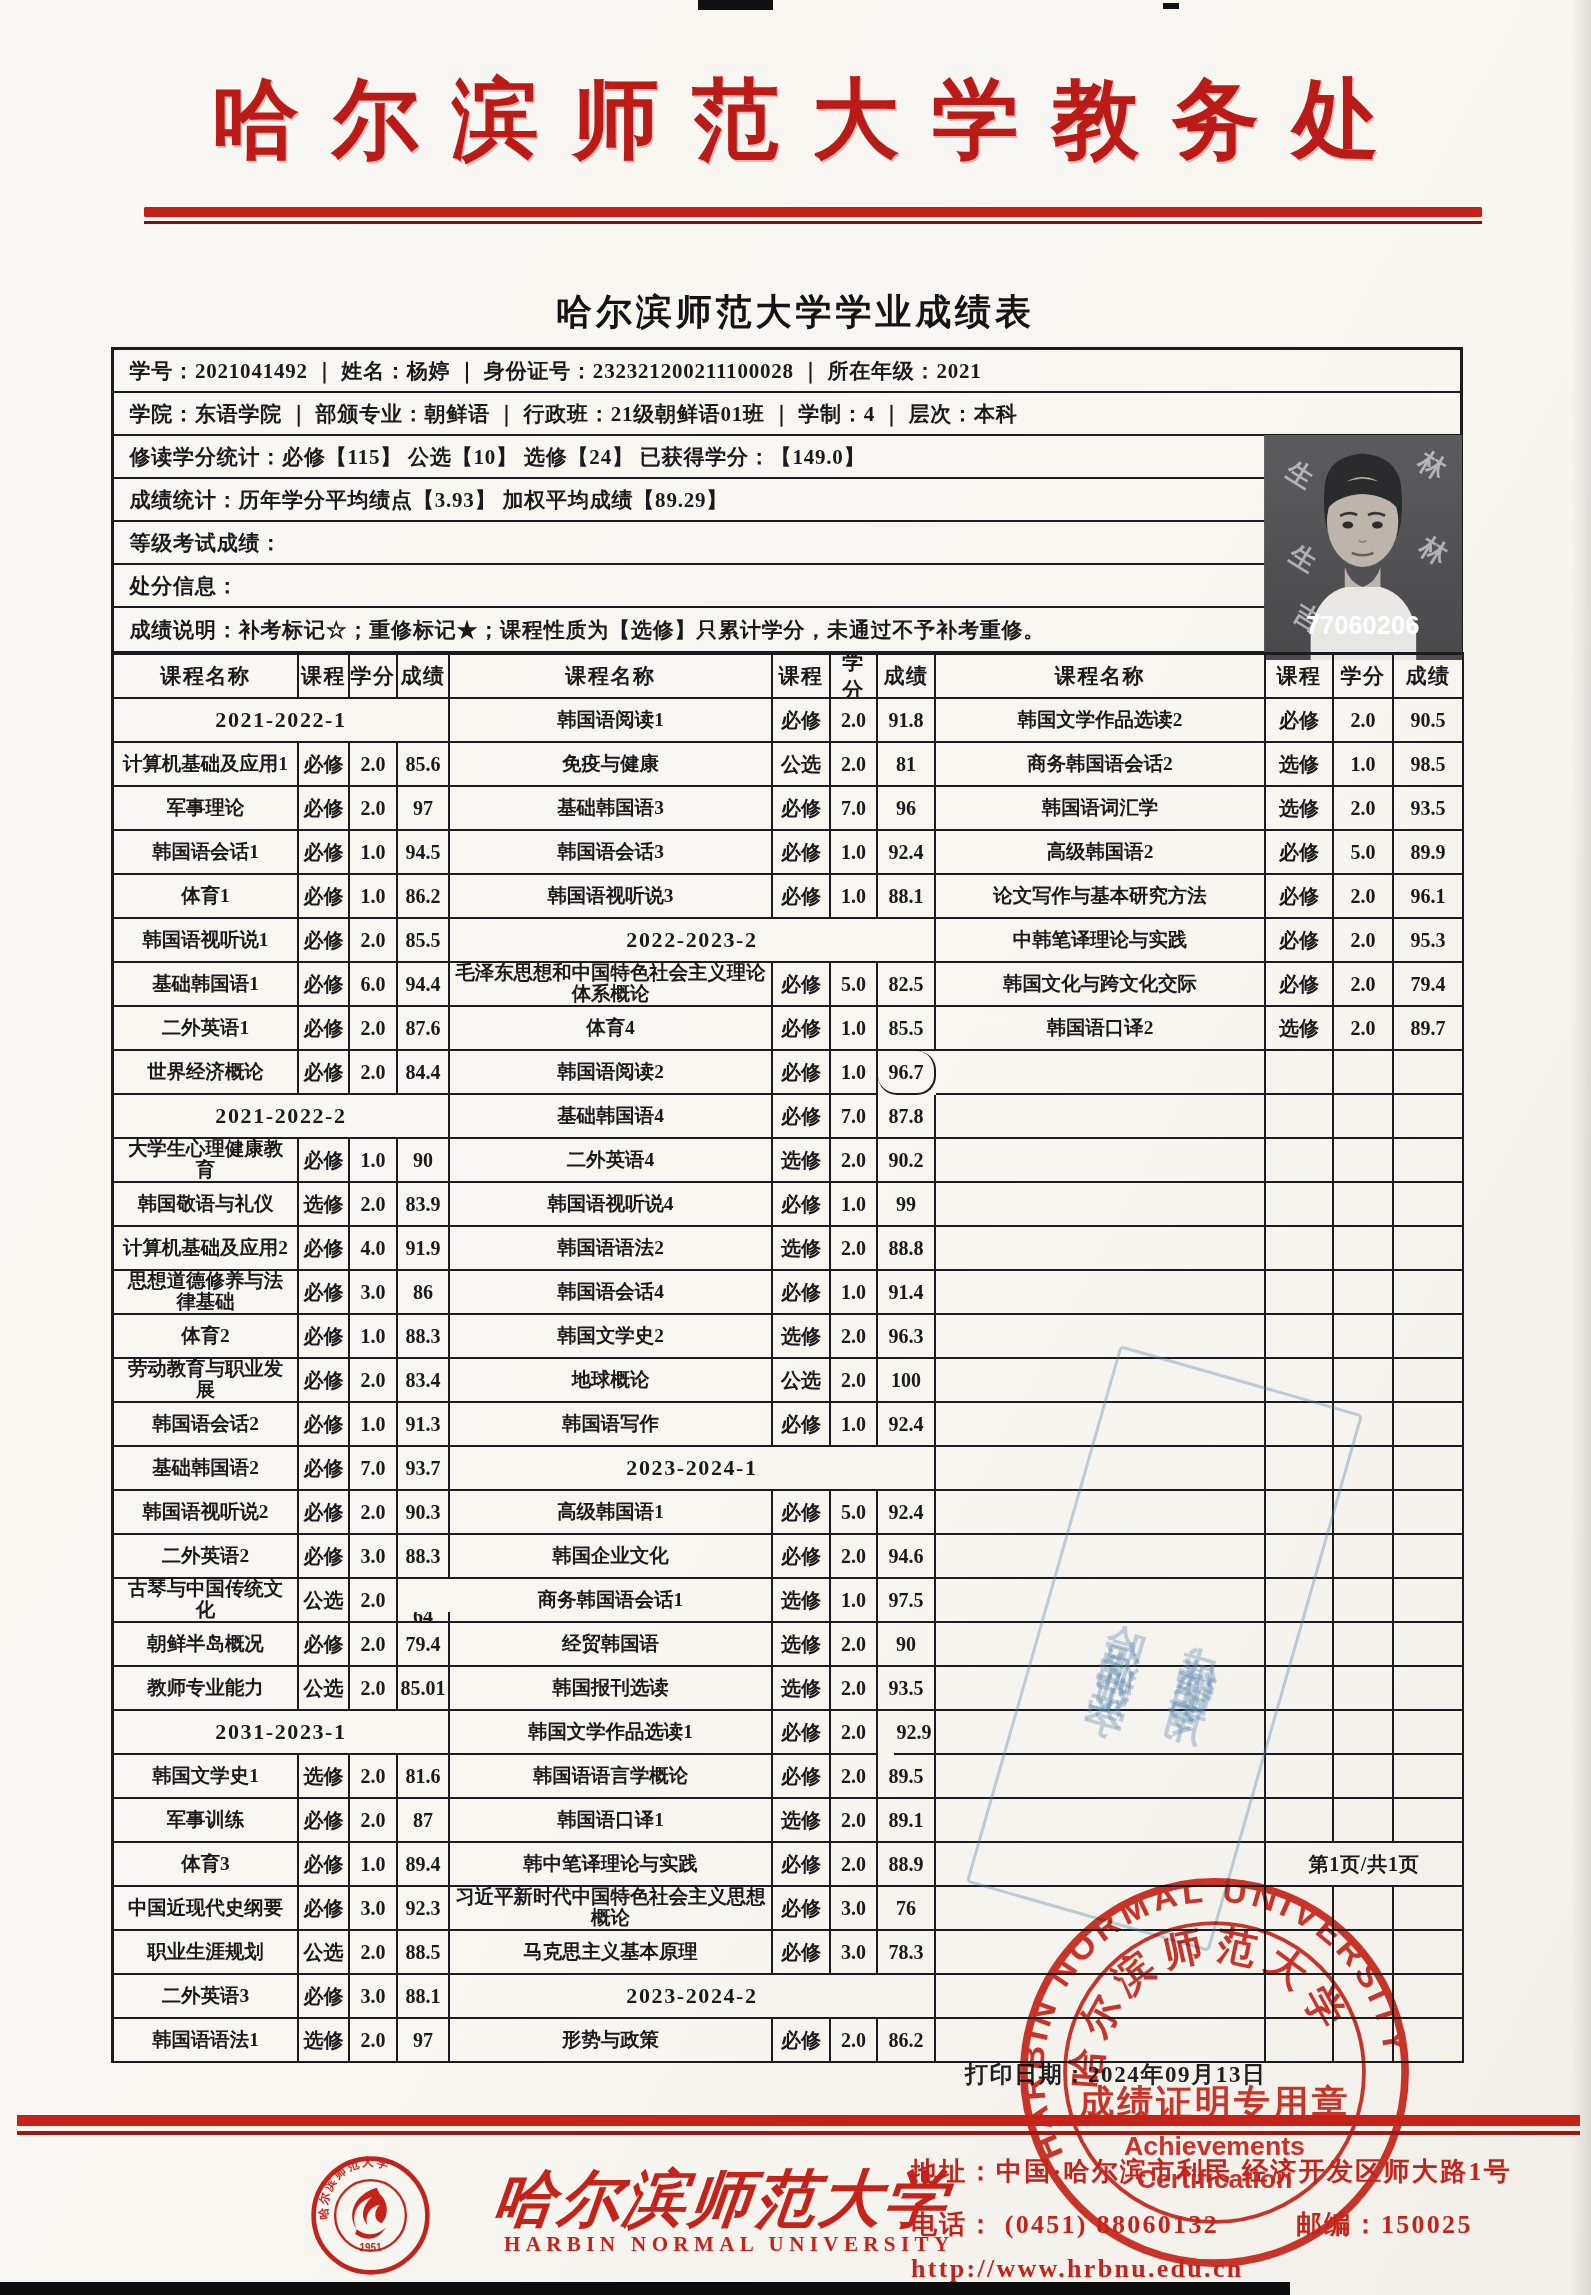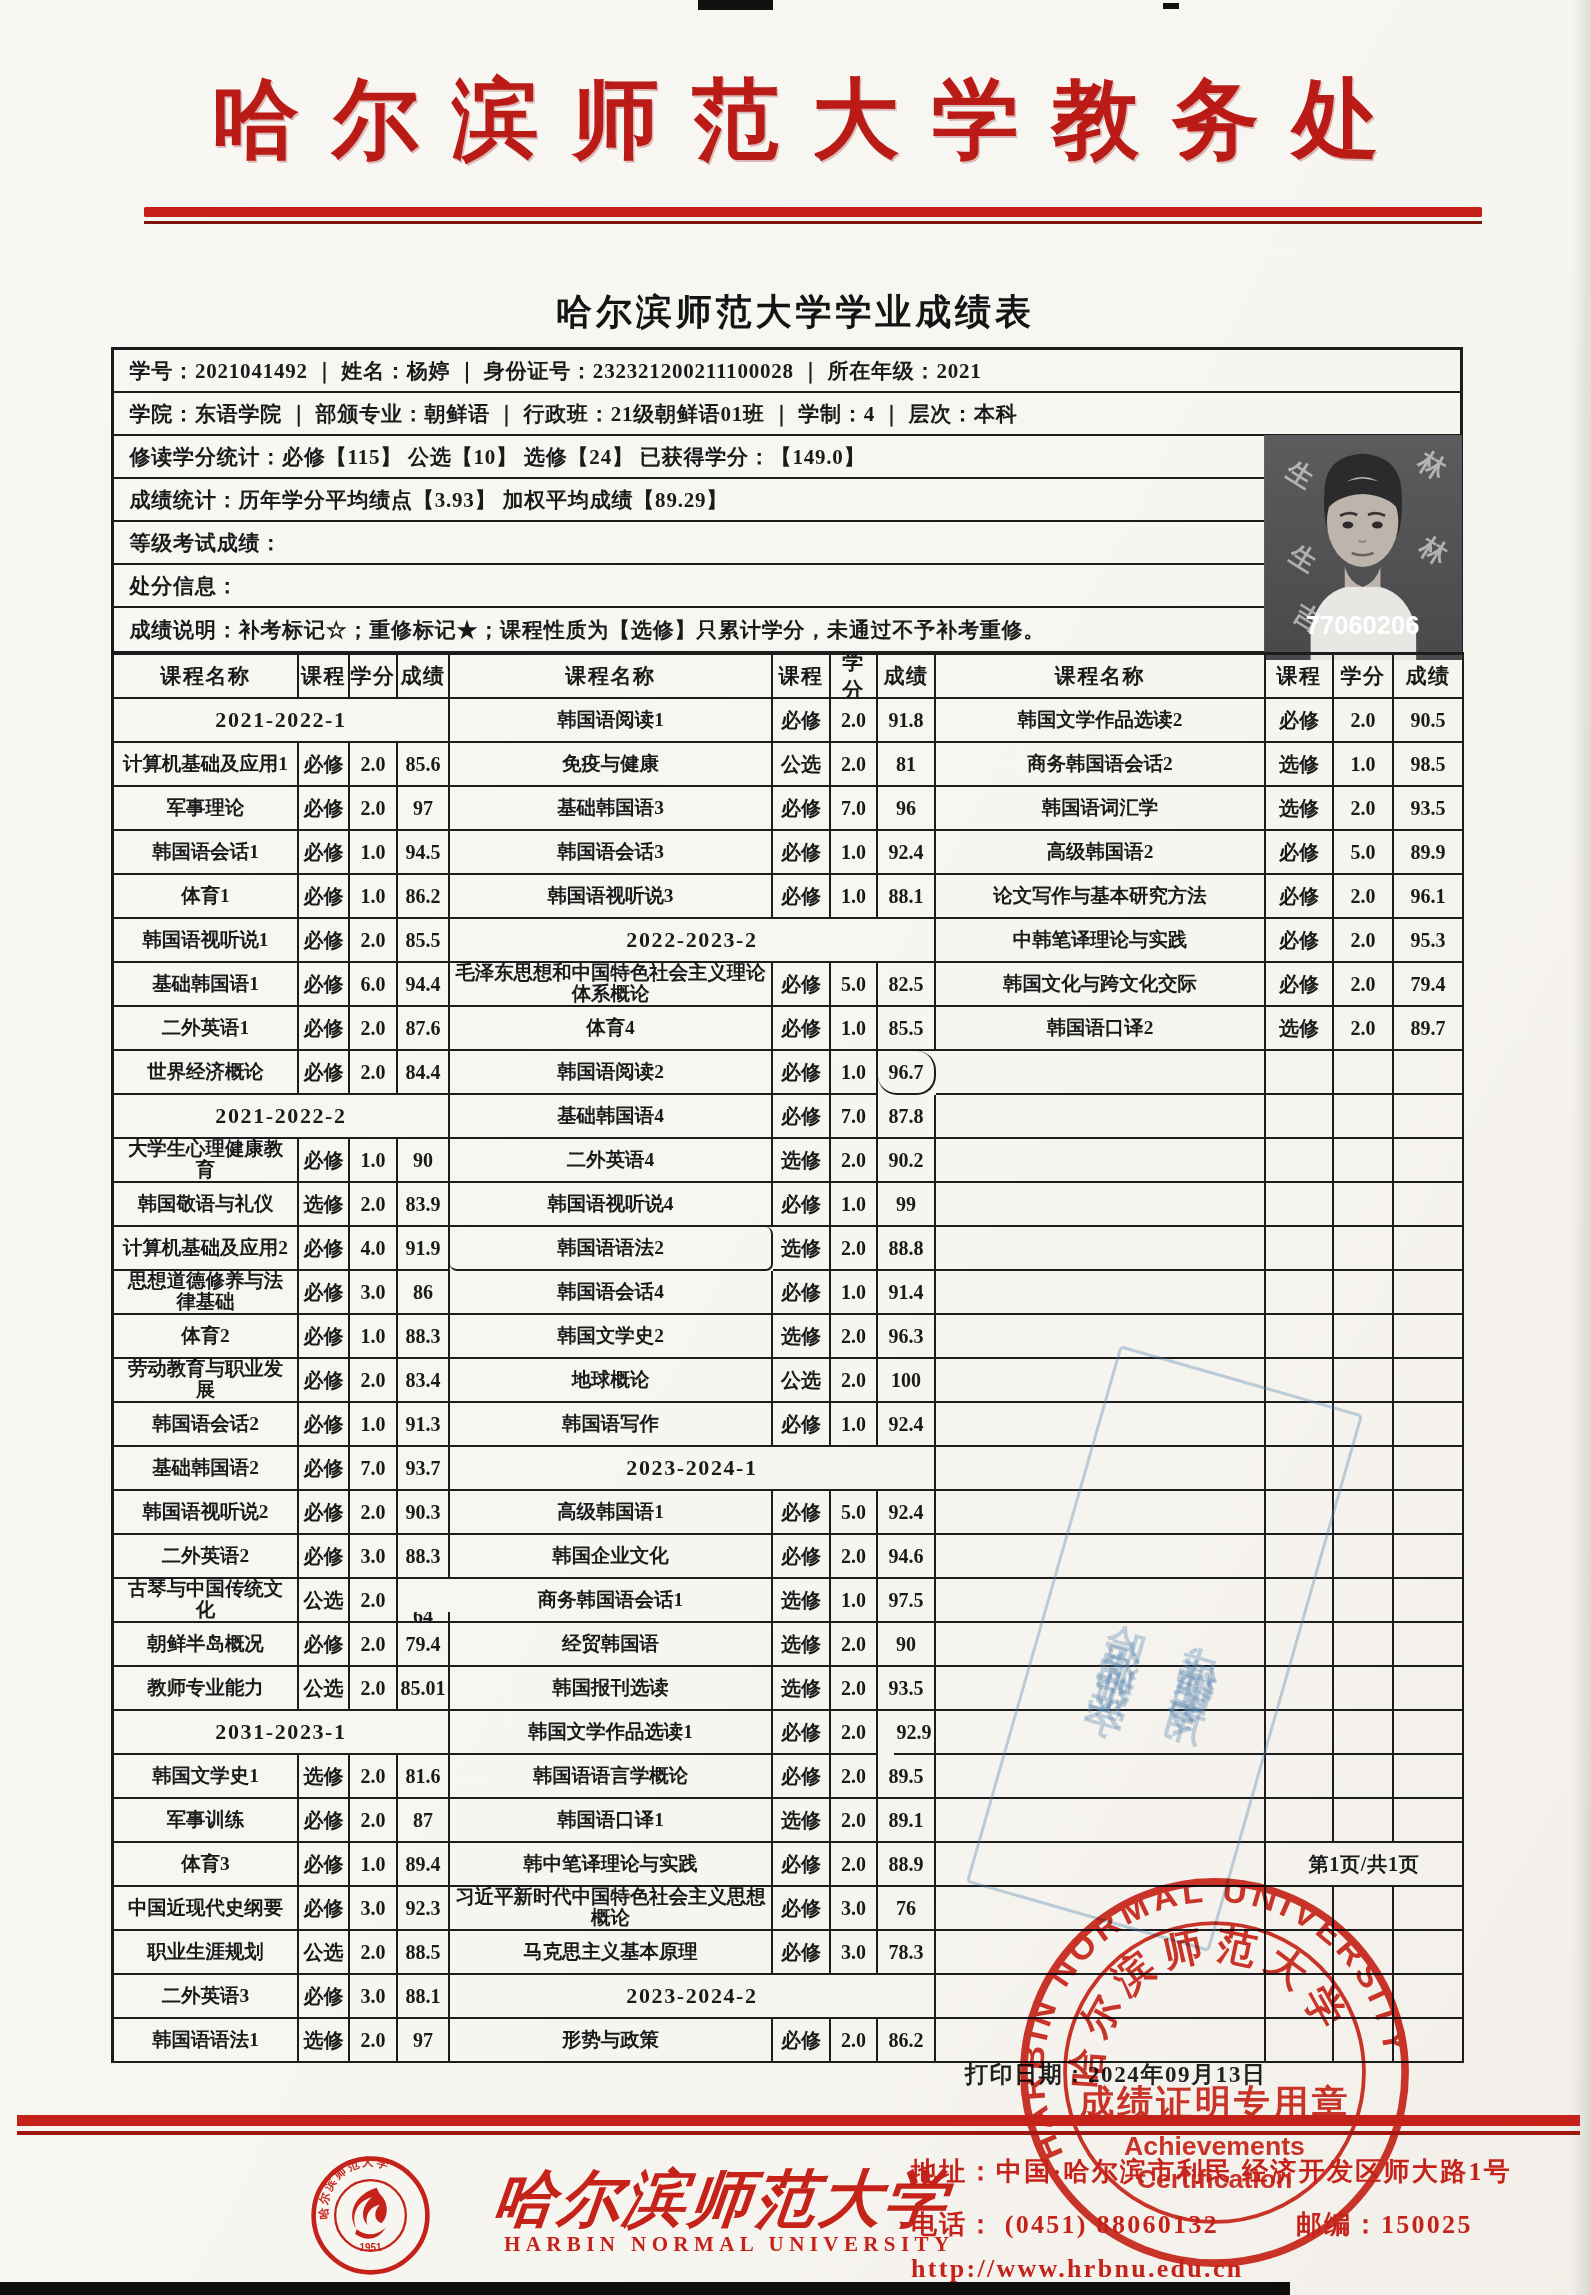--- a/index.html
+++ b/index.html
@@ -304,21 +304,21 @@
       <div class="cell c-sm" style="grid-area: 11 / 7;">7.0</div>
       <div class="cell c-sm" style="grid-area: 11 / 8;">87.8</div>
       <div class="cell c-name" style="grid-area: 12 / 5;">二外英语4</div>
       <div class="cell c-sm" style="grid-area: 12 / 6;">选修</div>
       <div class="cell c-sm" style="grid-area: 12 / 7;">2.0</div>
       <div class="cell c-sm" style="grid-area: 12 / 8;">90.2</div>
       <div class="cell c-name" style="grid-area: 13 / 5;">韩国语视听说4</div>
       <div class="cell c-sm" style="grid-area: 13 / 6;">必修</div>
       <div class="cell c-sm" style="grid-area: 13 / 7;">1.0</div>
       <div class="cell c-sm" style="grid-area: 13 / 8;">99</div>
-      <div class="cell c-name" style="grid-area: 14 / 5; border-radius: 7px;">韩国语语法2</div>
+      <div class="cell c-name" style="grid-area: 14 / 5;">韩国语语法2</div>
       <div class="cell c-sm" style="grid-area: 14 / 6;">选修</div>
       <div class="cell c-sm" style="grid-area: 14 / 7;">2.0</div>
       <div class="cell c-sm" style="grid-area: 14 / 8;">88.8</div>
       <div class="cell c-name" style="grid-area: 15 / 5;">韩国语会话4</div>
       <div class="cell c-sm" style="grid-area: 15 / 6;">必修</div>
       <div class="cell c-sm" style="grid-area: 15 / 7;">1.0</div>
       <div class="cell c-sm" style="grid-area: 15 / 8;">91.4</div>
       <div class="cell c-name" style="grid-area: 16 / 5;">韩国文学史2</div>
       <div class="cell c-sm" style="grid-area: 16 / 6;">选修</div>
       <div class="cell c-sm" style="grid-area: 16 / 7;">2.0</div>

